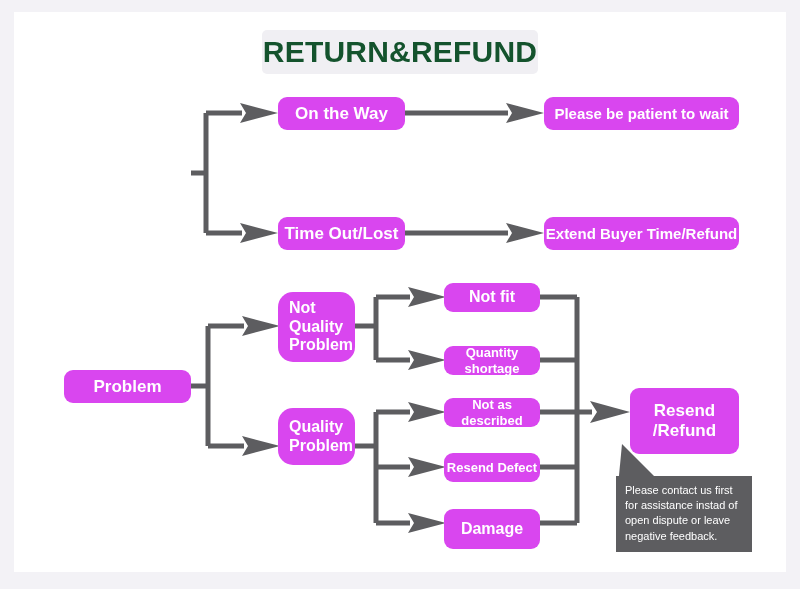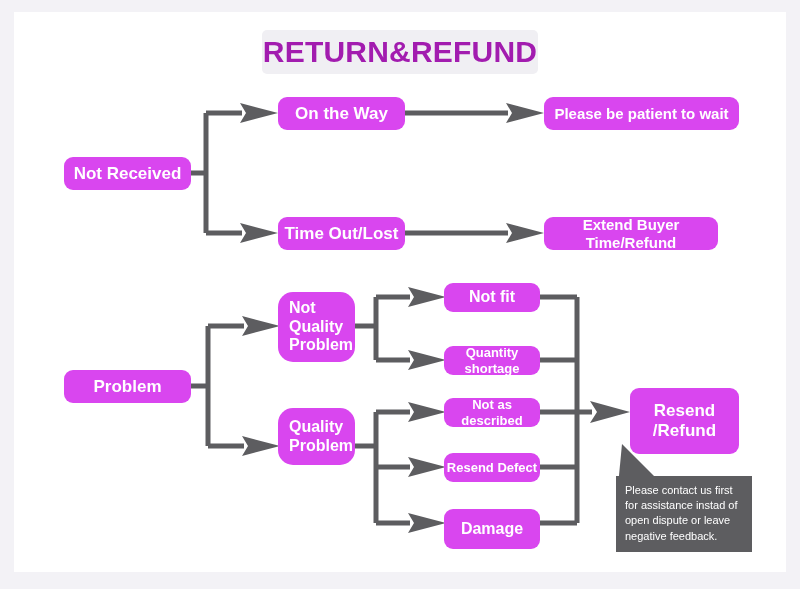--- a/index.html
+++ b/index.html
@@ -33,21 +33,21 @@
     height: 44px;
     background: #f0eff3;
     border-radius: 5px;
     display: flex;
     align-items: center;
     justify-content: center;
   }
   #title-text {
     font-size: 30px;
     font-weight: bold;
-    color: #a21caf;
+    color: #14532d;
     letter-spacing: 0.2px;
     white-space: nowrap;
   }
   
   #wires {
     position: absolute;
     left: 0;
     top: 0;
     width: 772px;
     height: 560px;
@@ -158,37 +158,34 @@
       <path class="ln" d="M 526 348 H 563"></path>
       <path class="ln" d="M 526 400 H 563"></path>
       <path class="ln" d="M 526 455 H 563"></path>
       <path class="ln" d="M 526 511 H 563"></path>
       <path class="ln" d="M 563 285 V 511"></path>
 
       <path class="ln" d="M 563 400 H 578"></path>
       <polygon class="ah" points="576,389 616,400 576,411 583,400"></polygon>
     </svg>
 
-    <div class="node center f17" style="left:50px; top:145px; width:127px; height:33px;">
-      <span>Not Received</span>
-    </div>
 
     <div class="node center f17" style="left:264px; top:85px; width:127px; height:33px;">
       <span>On the Way</span>
     </div>
 
     <div class="node center f17" style="left:264px; top:205px; width:127px; height:33px;">
       <span>Time Out/Lost</span>
     </div>
 
     <div class="node center f15" style="left:530px; top:85px; width:195px; height:33px;">
       <span>Please be patient to wait</span>
     </div>
 
-    <div class="node center f15" style="left:530px; top:205px; width:174px; height:33px;">
+    <div class="node center f15" style="left:530px; top:205px; width:195px; height:33px;">
       <span>Extend Buyer Time/Refund</span>
     </div>
 
     <div class="node center f17" style="left:50px; top:358px; width:127px; height:33px;">
       <span>Problem</span>
     </div>
 
     <div class="node left f16" style="left:264px; top:280px; width:77px; height:70px;">
       <span>Not
 Quality

